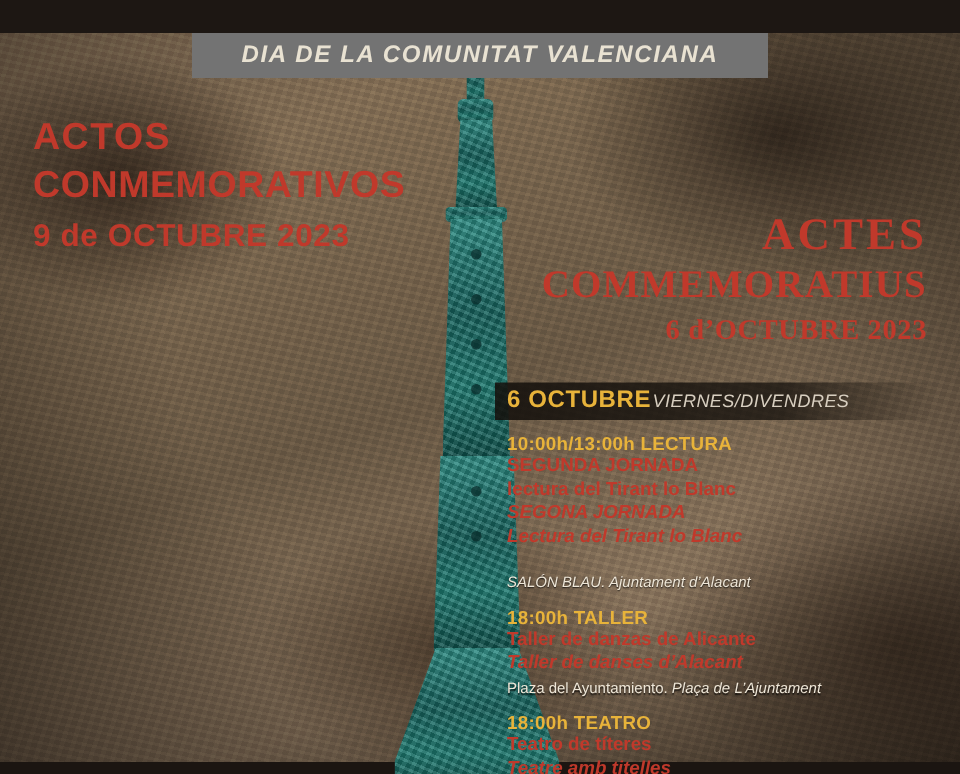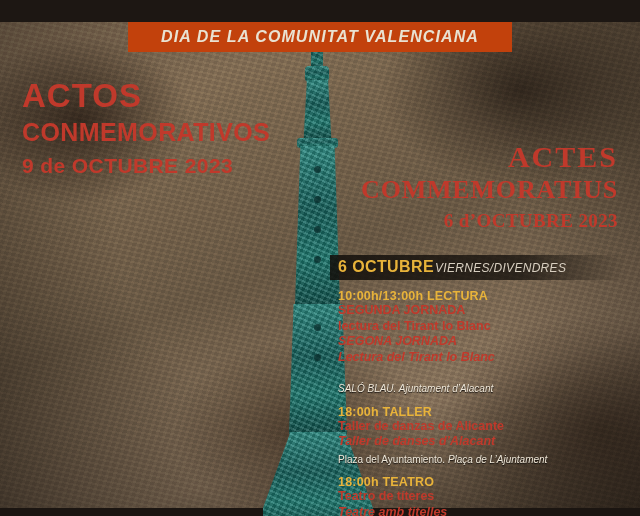--- a/index.html
+++ b/index.html
@@ -58,21 +58,21 @@
     background: #1b1511;
   }
 
   
   .header-bar {
     position: absolute;
     top: 22px;
     left: 128px;
     width: 384px;
     height: 30px;
-    background: #c2410c;
+    background: #737373;
     display: flex;
     align-items: center;
     justify-content: center;
   }
   .header-bar .title {
     color: #e9e2d2;
     font-size: 16px;
     font-style: italic;
     font-weight: bold;
     letter-spacing: 1.1px;
@@ -81,21 +81,21 @@
 
   
   .left-block {
     position: absolute;
     left: 22px;
     top: 78px;
     width: 300px;
   }
   .left-block .l1 {
     color: #c0392b;
-    font-size: 33px;
+    font-size: 25px;
     font-weight: bold;
     letter-spacing: 1px;
     line-height: 1.08;
   }
   .left-block .l2 {
     color: #c0392b;
     font-size: 25px;
     font-weight: bold;
     letter-spacing: 0.4px;
     line-height: 1.15;
@@ -302,21 +302,21 @@
     </div>
 
     <div class="event">
       <div class="ev-time">10:00h/13:00h LECTURA</div>
       <div class="ev-es">SEGUNDA JORNADA</div>
       <div class="ev-es">lectura del Tirant lo Blanc</div>
       <div class="ev-va">SEGONA JORNADA</div>
       <div class="ev-va">Lectura del Tirant lo Blanc</div>
       <div class="ev-place">
         <br>
-        <span class="it">SALÓ BLAU. Ajuntament d’Alacant</span>
+        <span class="it">SALÓN BLAU. Ajuntament d’Alacant</span>
       </div>
     </div>
 
     <div class="event">
       <div class="ev-time">18:00h TALLER</div>
       <div class="ev-es">Taller de danzas de Alicante</div>
       <div class="ev-va">Taller de danses d’Alacant</div>
       <div class="ev-place">
         <span>Plaza del Ayuntamiento.</span>
         <span class="it">Plaça de L’Ajuntament</span>

